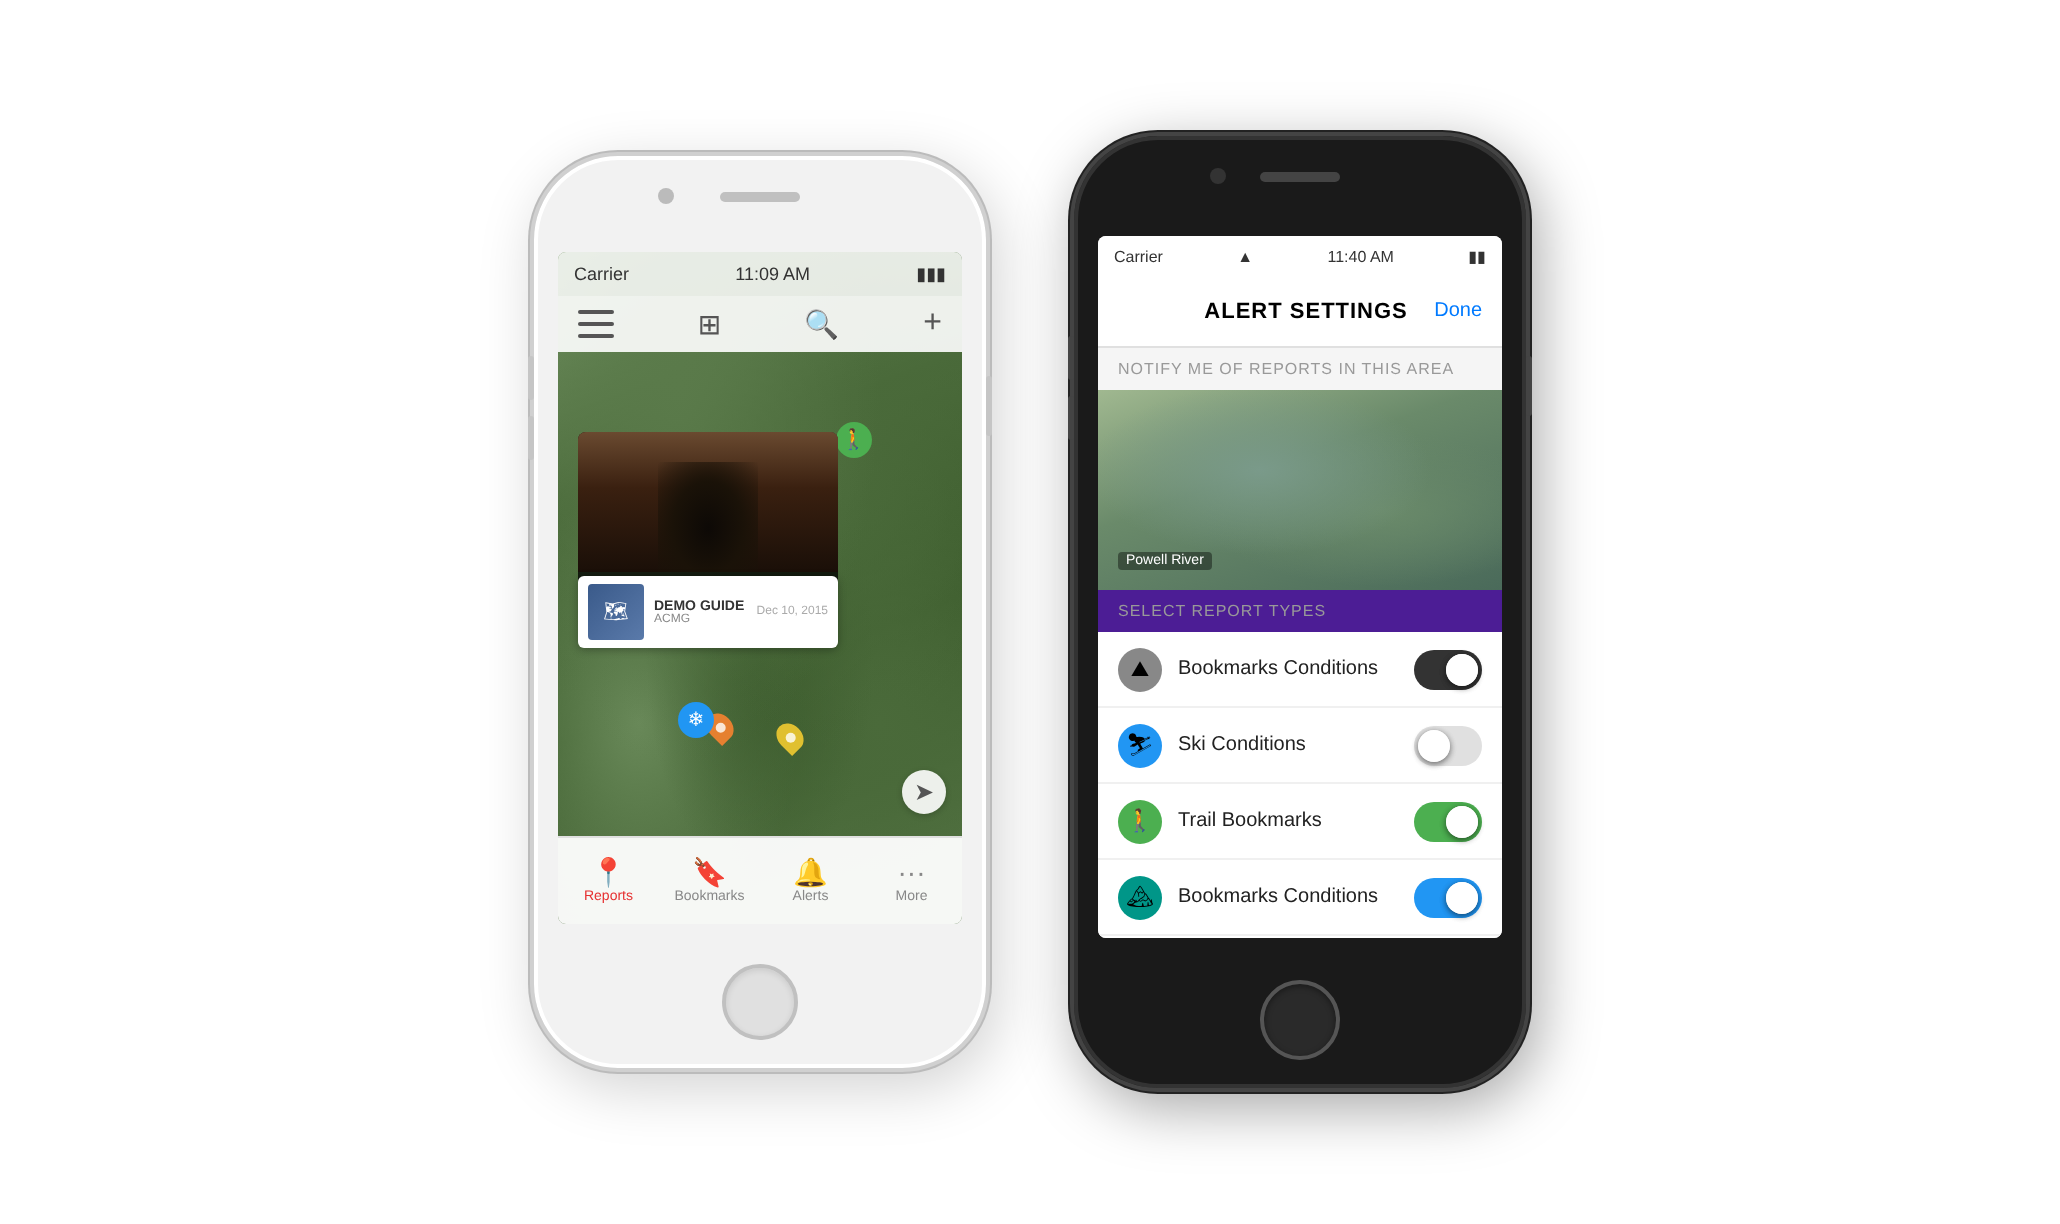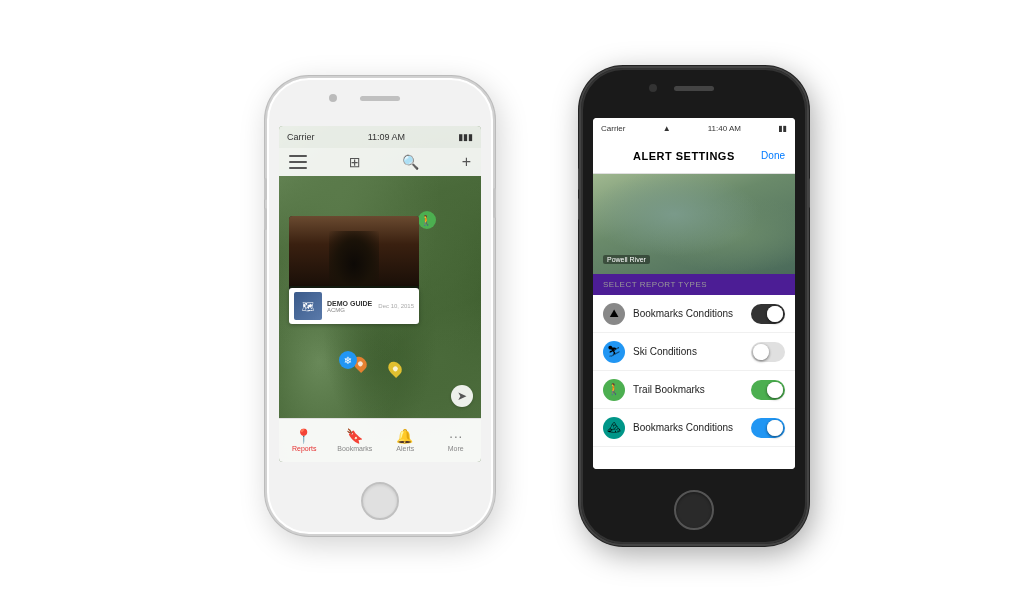--- a/index.html
+++ b/index.html
@@ -22,21 +22,20 @@
       position: relative;
     }
 
     
     .phone {
       position: relative;
       border-radius: 44px;
       display: flex;
       flex-direction: column;
       align-items: center;
-      margin-left: 44px;
     }
 
     .phone-white {
       width: 230px;
       height: 460px;
       background: #f2f2f2;
       border: 2px solid #d0d0d0;
       box-shadow: 0 0 0 1px #bbb, 4px 8px 30px rgba(0,0,0,0.18), inset 0 0 0 2px #fff;
     }
 
@@ -401,20 +400,21 @@
       justify-content: space-between;
       padding: 0 10px;
       border-bottom: 1px solid #e0e0e0;
       flex-shrink: 0;
     }
     .alert-title {
       font-size: 11px;
       font-weight: 700;
       color: #000;
       letter-spacing: 0.5px;
+      text-align: center;
       flex: 1;
     }
     .alert-done {
       font-size: 10px;
       color: #007AFF;
       font-weight: 400;
     }
     .alert-placeholder {
       width: 30px;
     }
@@ -647,20 +647,23 @@
           <span>11:40 AM</span>
           <span>▮▮</span>
         </div>
 
         <div class="alert-header">
           <div class="alert-placeholder"></div>
           <div class="alert-title">ALERT SETTINGS</div>
           <div class="alert-done">Done</div>
         </div>
 
+        <div class="notify-section">
+          <span>NOTIFY ME OF REPORTS IN THIS AREA</span>
+        </div>
 
         <div class="map-thumb">
           <div class="map-label">Powell River</div>
         </div>
 
         <div class="report-section">
           <span>SELECT REPORT TYPES</span>
         </div>
 
         <div class="report-list">

